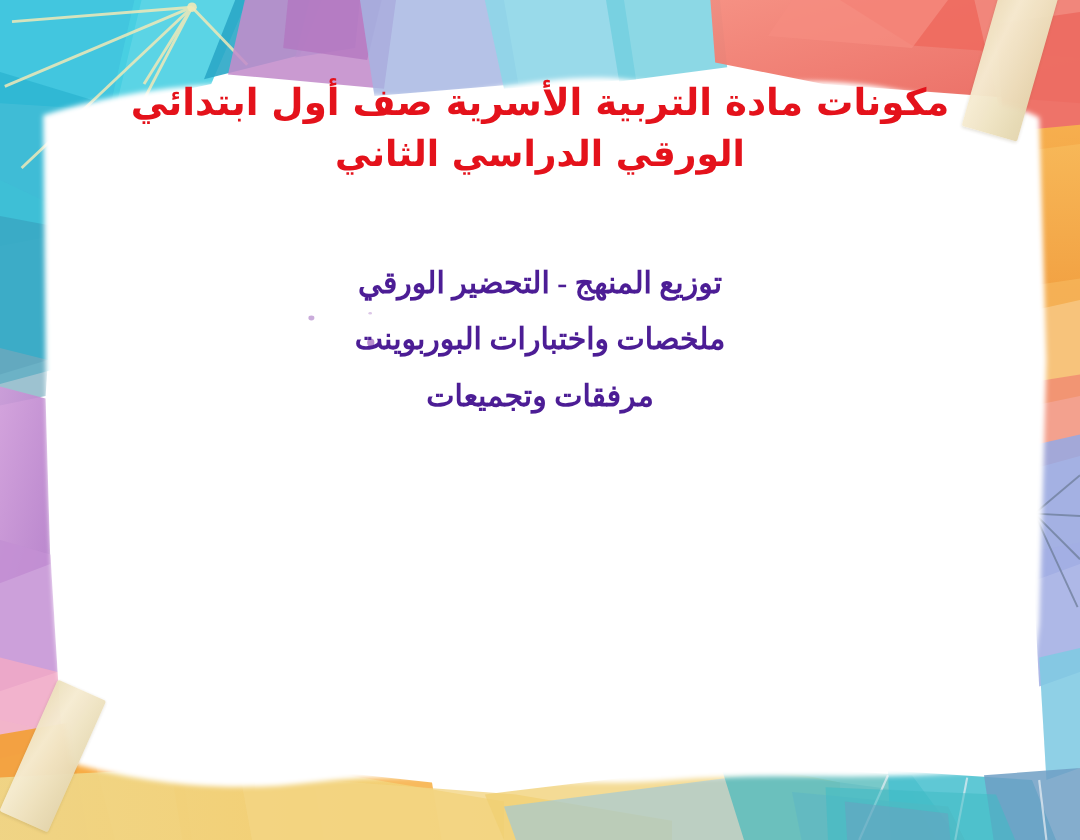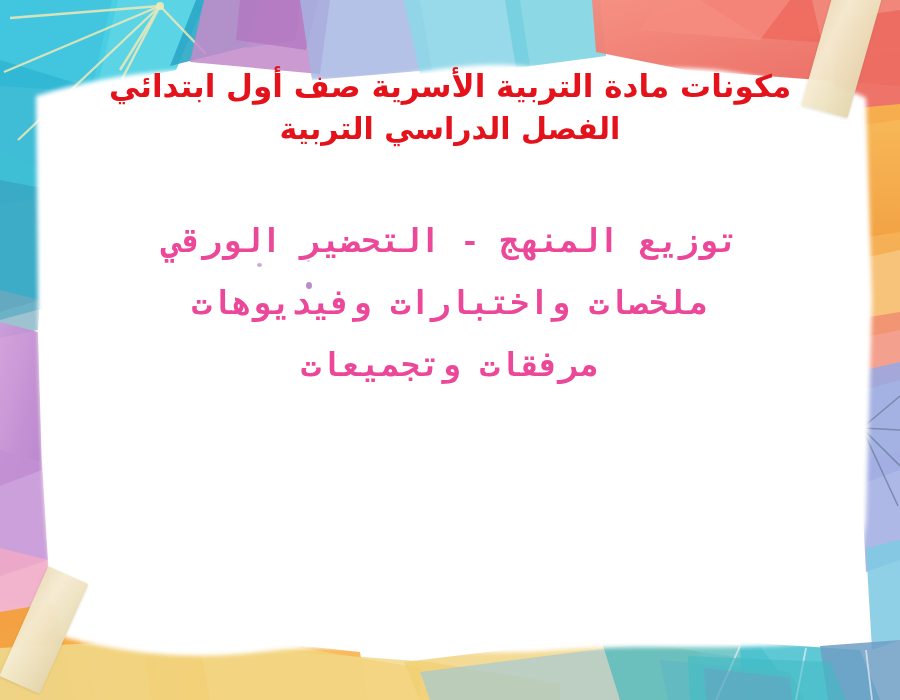--- a/index.html
+++ b/index.html
@@ -95,25 +95,25 @@
     white-space: nowrap;
   }
   #title-line-2 { font-size: 30px; }
 
   .body-block {
     margin-top: 62px;
     width: 800px;
     text-align: center;
   }
   .body-line {
-    font-family: Liberation Mono, monospace;
+    font-family: Liberation Serif, serif;
     font-weight: bold;
-    font-size: 33px;
+    font-size: 25px;
     line-height: 1.88;
-    color: #ec4899;
+    color: #4c1d95;
     direction: rtl;
     unicode-bidi: embed;
     white-space: nowrap;
   }
 
   
   .speck {
     position: absolute;
     z-index: 4;
     background: #8a47b0;
@@ -272,23 +272,23 @@
   <div class="tape" id="tape-bottom-left"></div>
 
   <div class="speck" id="speck-a"></div>
   <div class="speck" id="speck-b"></div>
   <div class="speck" id="speck-c"></div>
 
   <div class="content">
 
     <div class="title-block">
       <div class="title-line" id="title-line-1">مكونات مادة التربية الأسرية صف أول ابتدائي</div>
-      <div class="title-line" id="title-line-2">الفصل الدراسي التربية</div>
+      <div class="title-line" id="title-line-2">الورقي الدراسي الثاني</div>
     </div>
 
     <div class="body-block">
       <div class="body-line">توزيع المنهج - التحضير الورقي</div>
-      <div class="body-line">ملخصات واختبارات وفيديوهات</div>
+      <div class="body-line">ملخصات واختبارات البوربوينت</div>
       <div class="body-line">مرفقات وتجميعات</div>
     </div>
 
   </div>
 </div>
 
 </body></html>

